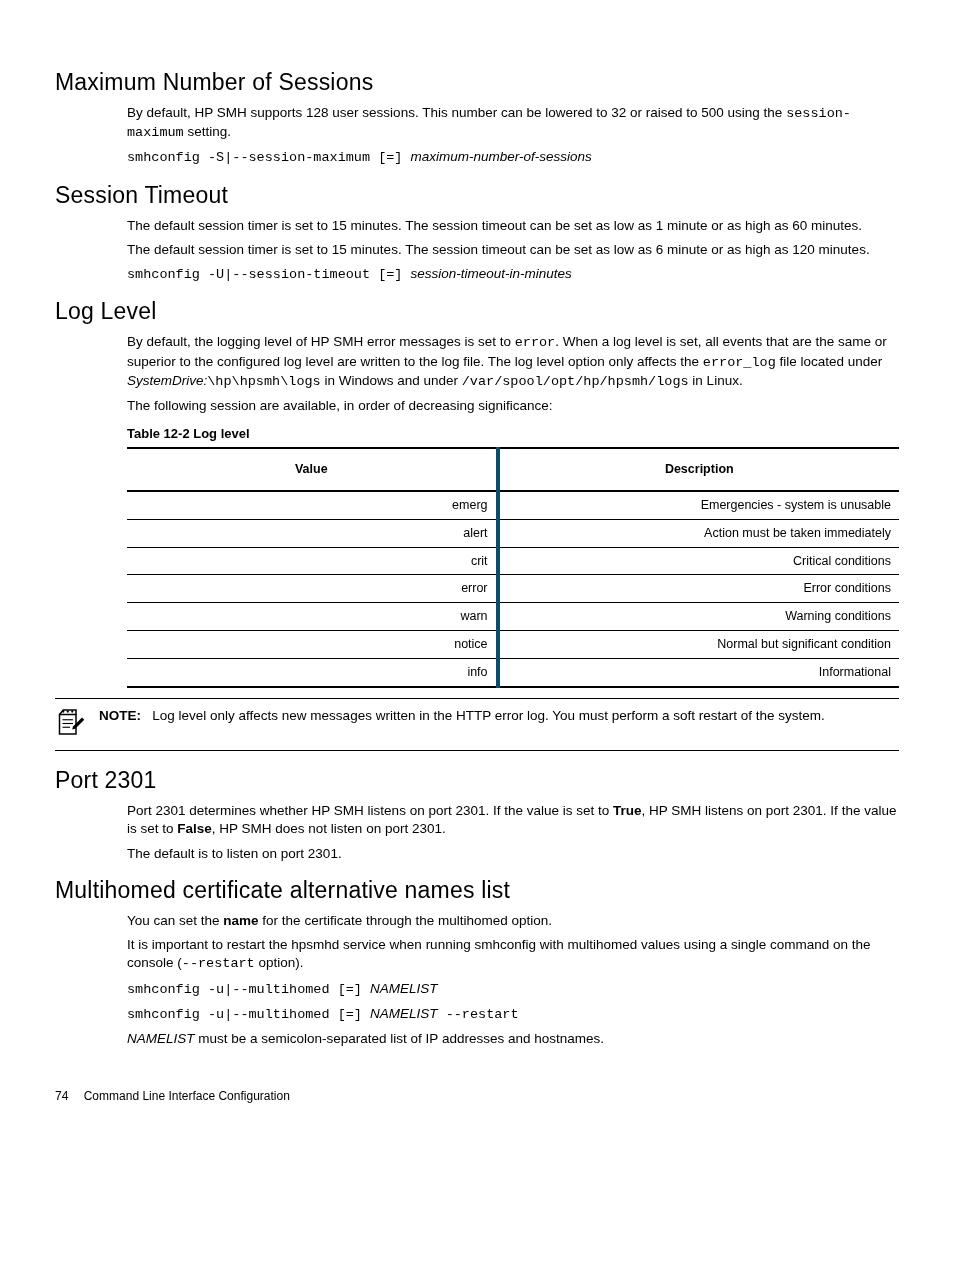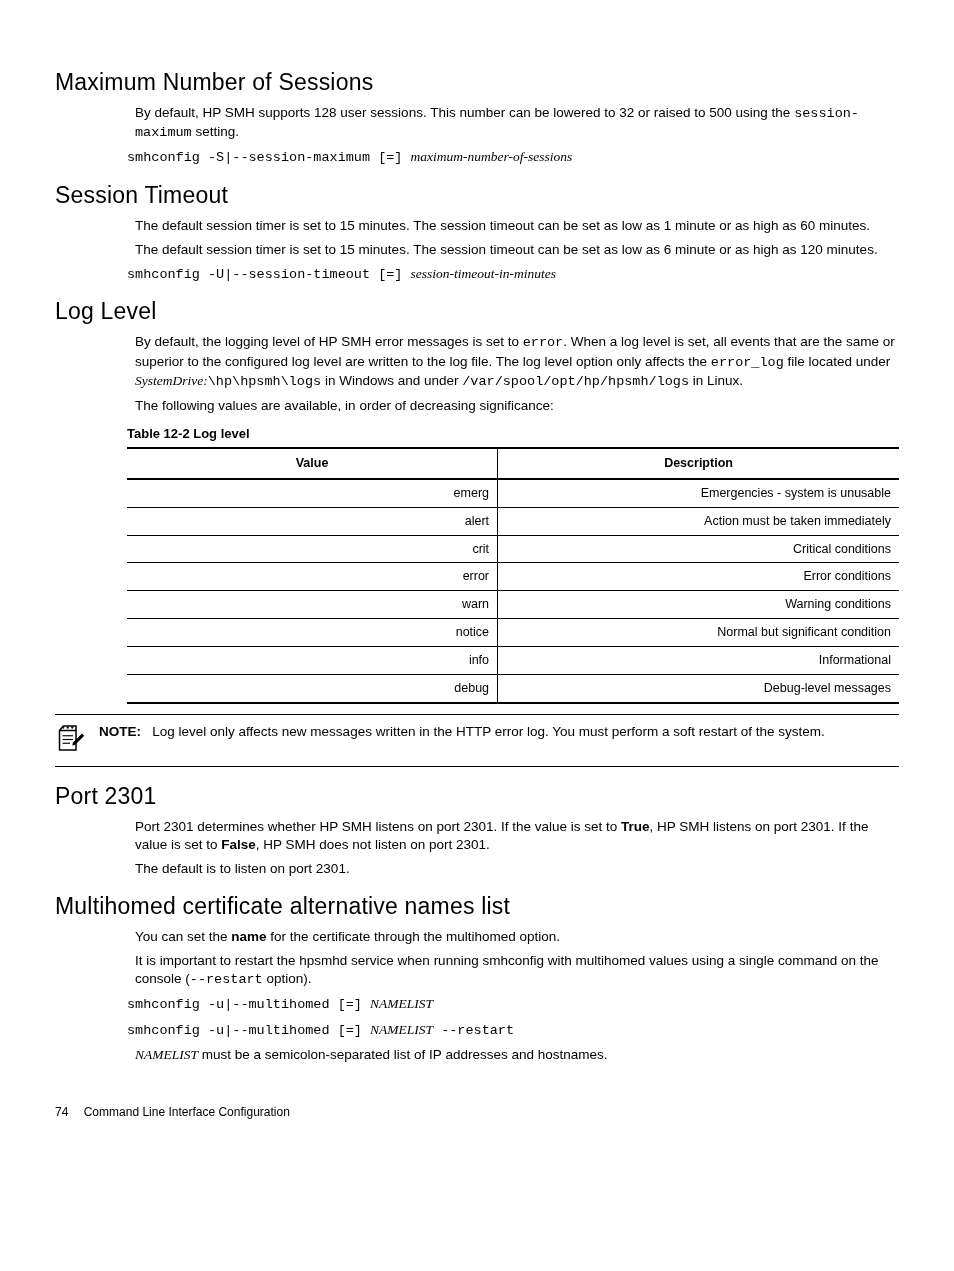--- a/index.html
+++ b/index.html
@@ -17,34 +17,34 @@
     font-family: Arial, Helvetica, sans-serif;
     font-weight: 300;
     font-size: 23px;
     margin: 12px 0 6px 0;
     letter-spacing: 0.2px;
   }
   .body-block {
     margin-left: 72px;
   }
   p {
-    margin: 5px 0 6px 8px;
+    margin: 5px 0 6px 0;
   }
   .mono {
     font-family: "Courier New", monospace;
     font-size: 13.5px;
   }
   .mono-block {
     font-family: "Courier New", monospace;
     font-size: 13.5px;
     margin: 4px 0 6px 0;
     white-space: pre;
   }
   .mono-ital {
-    font-family: Liberation Serif, serif;
+    font-family: Liberation Sans, sans-serif;
     font-style: italic;
   }
   .table-caption {
     font-weight: bold;
     font-size: 13px;
     margin: 10px 0 4px 0;
   }
   table {
     border-collapse: collapse;
     width: 100%;
@@ -54,28 +54,28 @@
     border: 1px solid #000;
     padding: 5px 8px;
     text-align: right;
     vertical-align: middle;
   }
   th {
     font-weight: bold;
     text-align: center;
     border-top: 2px solid #000;
     border-bottom: 2px solid #000;
-    padding: 6px 8px;
+    padding: 12px 8px;
   }
   tr:last-child td {
     border-bottom: 2px solid #000;
   }
   th:first-child, td:first-child { border-left: none; }
   th:last-child,  td:last-child  { border-right: none; }
-  th + th, td + td { border-left: 1px solid #0c4a6e; }
+  th + th, td + td { border-left: 4px solid #0c4a6e; }
 
   .note-wrapper {
     display: flex;
     border-top: 1px solid #000;
     border-bottom: 1px solid #000;
     padding: 8px 0 8px 0;
     margin: 10px 0 14px 0;
     align-items: flex-start;
     gap: 14px;
   }
@@ -115,21 +115,21 @@
   <p>The default session timer is set to 15 minutes. The session timeout can be set as low as 1 minute or as high as 60 minutes.</p>
   <p>The default session timer is set to 15 minutes. The session timeout can be set as low as 6 minute or as high as 120 minutes.</p>
   <div class="mono-block"><span>smhconfig -U|--session-timeout [=] </span><span class="mono-ital">session-timeout-in-minutes</span></div>
 </div>
 
 <h2>Log Level</h2>
 <div class="body-block">
   <p>
     <span>By default, the logging level of HP SMH error messages is set to </span><span class="mono">error</span><span>. When a log level is set, all events that are the same or superior to the configured log level are written to the log file. The log level option only affects the </span><span class="mono">error_log</span><span> file located under  </span><span class="mono-ital">SystemDrive:</span><span class="mono">\hp\hpsmh\logs</span><span> in Windows and under </span><span class="mono">/var/spool/opt/hp/hpsmh/logs</span><span> in Linux.</span>
   </p>
-  <p>The following values are available, in order of decreasing significance:</p>
+  <p>The following session are available, in order of decreasing significance:</p>
   <div class="table-caption">Table 12-2 Log level</div>
   <table>
     <thead>
       <tr>
         <th style="width:48%">Value</th>
         <th>Description</th>
       </tr>
     </thead>
     <tbody>
       <tr>
@@ -152,24 +152,20 @@
           <td>warn</td>
           <td>Warning conditions</td>
         </tr>
       <tr>
           <td>notice</td>
           <td>Normal but significant condition</td>
         </tr>
       <tr>
           <td>info</td>
           <td>Informational</td>
-        </tr>
-      <tr>
-          <td>debug</td>
-          <td>Debug-level messages</td>
         </tr>
     </tbody>
   </table>
 </div>
 
 <div class="note-wrapper">
   <div class="note-icon">
     <svg viewBox="0 0 40 40">
       <rect x="6" y="10" width="22" height="26" fill="none" stroke="#000" stroke-width="2"></rect>
       <path d="M6 10 L11 4 L28 4 L28 10" fill="none" stroke="#000" stroke-width="2"></path>

